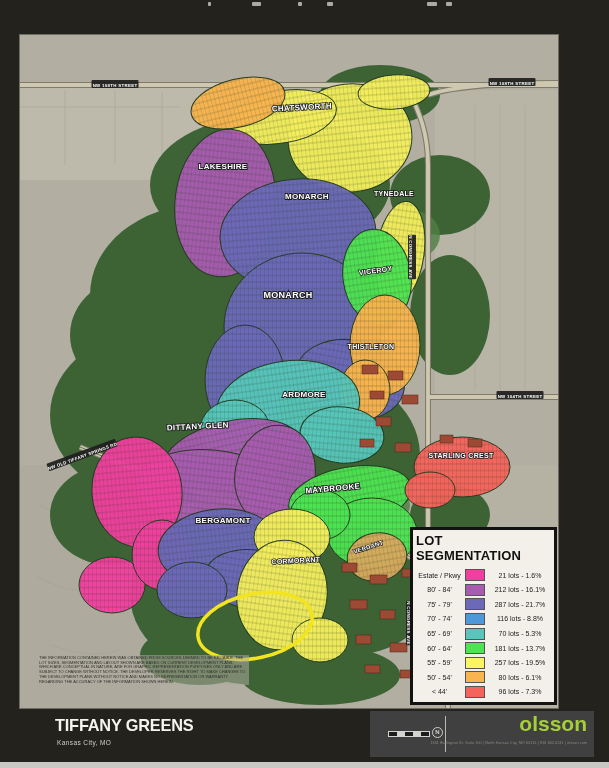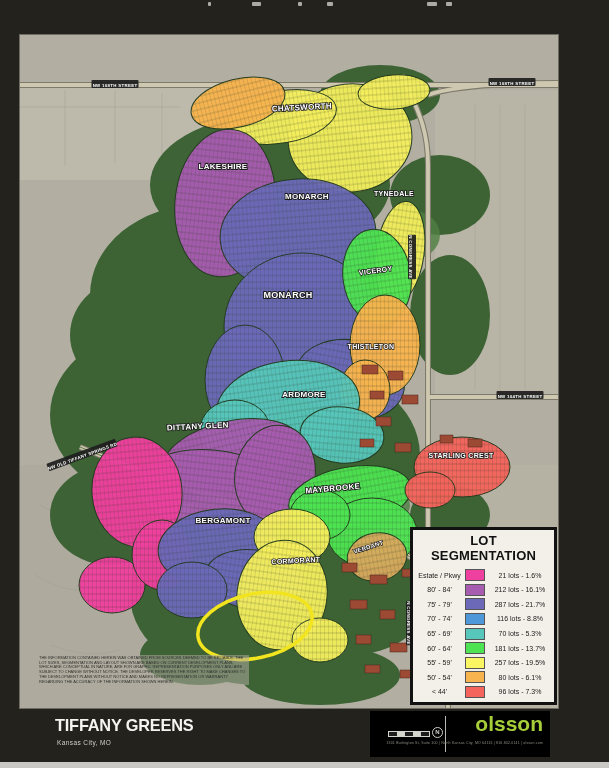--- a/index.html
+++ b/index.html
@@ -8,38 +8,38 @@
   .bottom-strip{position:absolute;left:0;top:762px;width:609px;height:6px;background:#c9c8c4;}
   .frag{position:absolute;top:2px;height:4px;background:#d8d8d0;opacity:.75;border-radius:1px;}
 
   .poster{position:absolute;left:20px;top:35px;width:538px;height:673px;background:#b2afa2;
           outline:1px solid #6f6d63;}
   .poster svg{display:block;}
 
   
   .legend{position:absolute;left:390px;top:492px;width:147px;height:178px;background:#f3f0e9;
           border:3px solid #121212;box-sizing:border-box;padding:4px 3px 2px;}
-  .legend-title{font-weight:bold;color:#111;text-align:center;font-size:13px;line-height:1.15;
+  .legend-title{font-weight:bold;color:#111;text-align:left;font-size:13px;line-height:1.15;
                 letter-spacing:.2px;}
   .legend-rows{margin-top:4px;}
   .legend-row{display:flex;align-items:center;height:14.6px;}
   .lr-label{width:47px;text-align:center;font-size:7px;color:#222;}
   .lr-swatch{width:18px;height:10px;border:.5px solid #555;margin:0 4px 0 2px;flex:0 0 auto;}
   .lr-value{flex:1;text-align:center;font-size:7px;color:#222;white-space:nowrap;}
 
   
   .disclaimer{position:absolute;left:17px;top:620px;width:208px;font-size:4px;line-height:1.18;
               color:#30302c;background:rgba(175,172,158,.55);padding:1px 2px;
               text-transform:uppercase;}
 
   
   .footer-title{position:absolute;left:55px;top:716px;color:#f4f4f0;font-weight:bold;font-size:17px;
                 letter-spacing:-.2px;transform:scaleX(.96);transform-origin:left;}
   .footer-sub{position:absolute;left:57px;top:739px;color:#cfcfc8;font-size:6.5px;letter-spacing:.4px;}
-  .right-panel{position:absolute;left:370px;top:711px;width:180px;height:46px;background:#000000;}
+  .right-panel{position:absolute;left:370px;top:711px;width:224px;height:46px;background:#404040;}
   .scalebar{position:absolute;left:18px;top:20px;display:flex;height:4px;border:1px solid #d5d5cf;}
   .scalebar span{width:8px;height:4px;}
   .compass{position:absolute;left:62px;top:16px;width:9px;height:9px;border:1px solid #cfcfc8;
            border-radius:50%;color:#cfcfc8;font-size:6px;font-weight:bold;text-align:center;
            line-height:9px;}
   .divider{position:absolute;left:75px;top:5px;width:1px;height:36px;background:#b9b9b2;}
   .olsson{position:absolute;right:7px;top:1px;font-size:21px;font-weight:bold;letter-spacing:0;
           color:#a6ce39;}
   .olsson-addr{position:absolute;right:7px;top:30px;font-size:3.5px;color:#8e8e85;letter-spacing:.2px;
                white-space:nowrap;}

